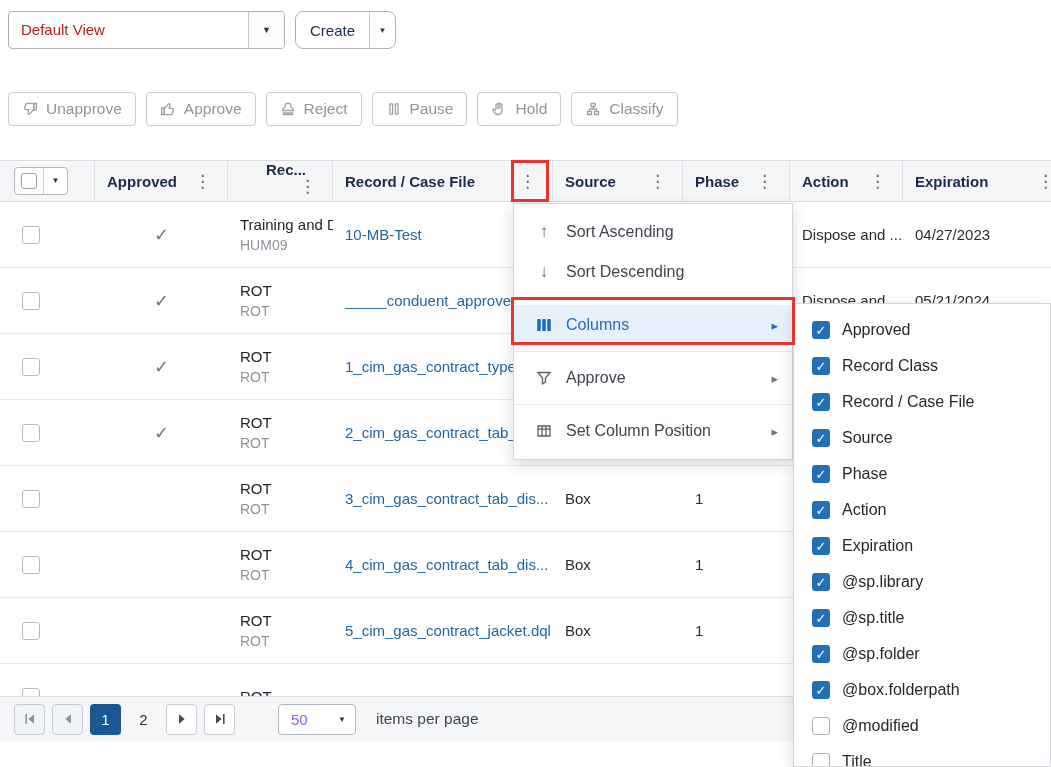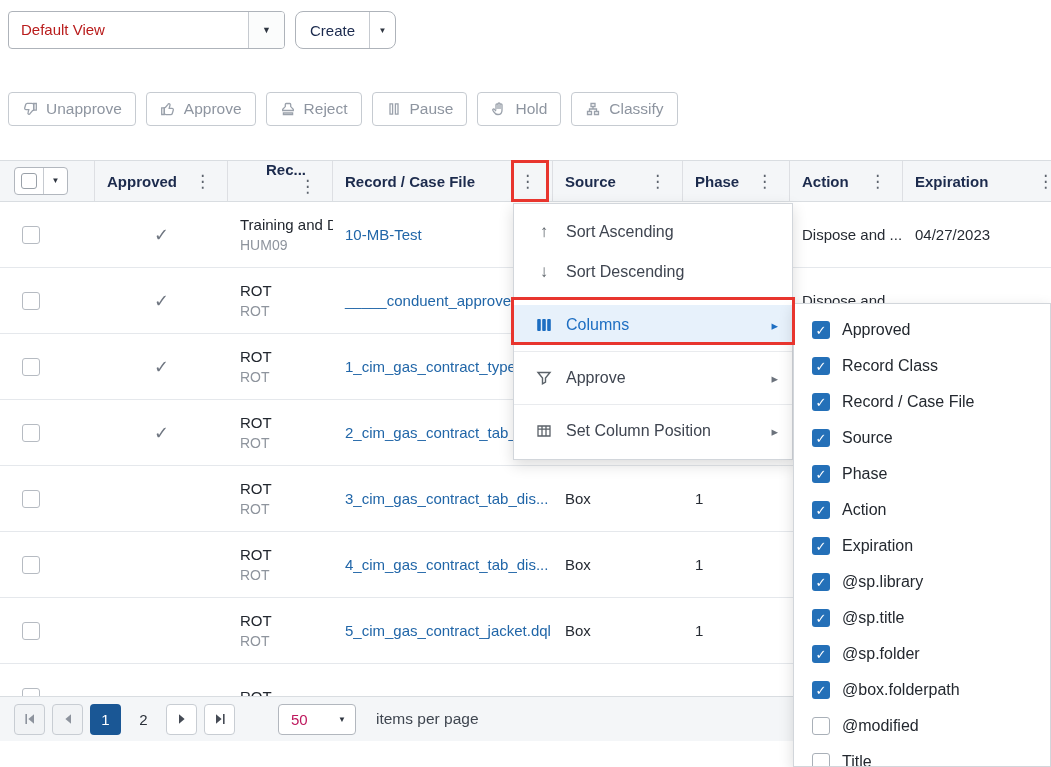--- a/index.html
+++ b/index.html
@@ -79,21 +79,21 @@
     border-top:1px solid #d9dde1; display:flex; align-items:center; padding-left:14px; }
   .pg-btn { width:31px; height:31px; border:1px solid #c8cdd3; border-radius:4px; background:#fff;
     display:flex; align-items:center; justify-content:center; margin-right:7px; cursor:pointer; }
   .pg-btn.disabled { background:#f1f3f5; }
   .pg-num { width:31px; height:31px; border-radius:4px; display:flex; align-items:center;
     justify-content:center; font-size:15px; margin-right:7px; cursor:pointer; }
   .pg-num.active { background:#1a5795; color:#fff; }
   .pg-num.plain { color:#2a3039; }
   .size-select { width:78px; height:31px; border:1px solid #b2b7be; border-radius:4px; background:#fff;
     display:flex; align-items:center; margin-left:36px; cursor:pointer; }
-  .size-val { flex:1; padding-left:12px; font-size:15px; color:#be185d; }
+  .size-val { flex:1; padding-left:12px; font-size:15px; color:#8b5cf6; }
   .size-arrow { width:26px; text-align:center; font-size:8px; color:#2e3540; }
   .ipp-label { margin-left:20px; font-size:15.5px; color:#3f4650; }
 
   
   .ctx-menu { position:absolute; left:513px; top:203px; width:280px; background:#fff;
     border:1px solid #d2d6db; box-shadow:0 5px 14px rgba(0,0,0,.14); z-index:20; padding:8px 0; }
   .ctx-item { height:40px; display:flex; align-items:center; padding:0 14px 0 20px; gap:12px;
     font-size:16px; color:#3f4550; cursor:pointer; }
   .ctx-item .mi { width:20px; display:flex; justify-content:center; font-size:17px; color:#5b6269; }
   .ctx-sep { height:1px; background:#e9ebee; margin:6px 0; }
@@ -245,20 +245,21 @@
         <div class="cell c-class">
             <span class="class-main">ROT</span>
             <span class="class-sub">ROT</span>
           </div>
         <div class="cell c-file">
             <a class="file-link">_____conduent_approve</a>
           </div>
         <div class="cell c-source"></div>
         <div class="cell c-phase"></div>
         <div class="cell c-action">Dispose and ...</div>
+        <div class="cell c-exp">05/21/2024</div>
       </div>
 
       <div class="grid-row">
         <div class="cell c-select">
             <span class="row-cb"></span>
           </div>
         <div class="cell c-approved">
             <span class="checkmark">✓</span>
           </div>
         <div class="cell c-class">

